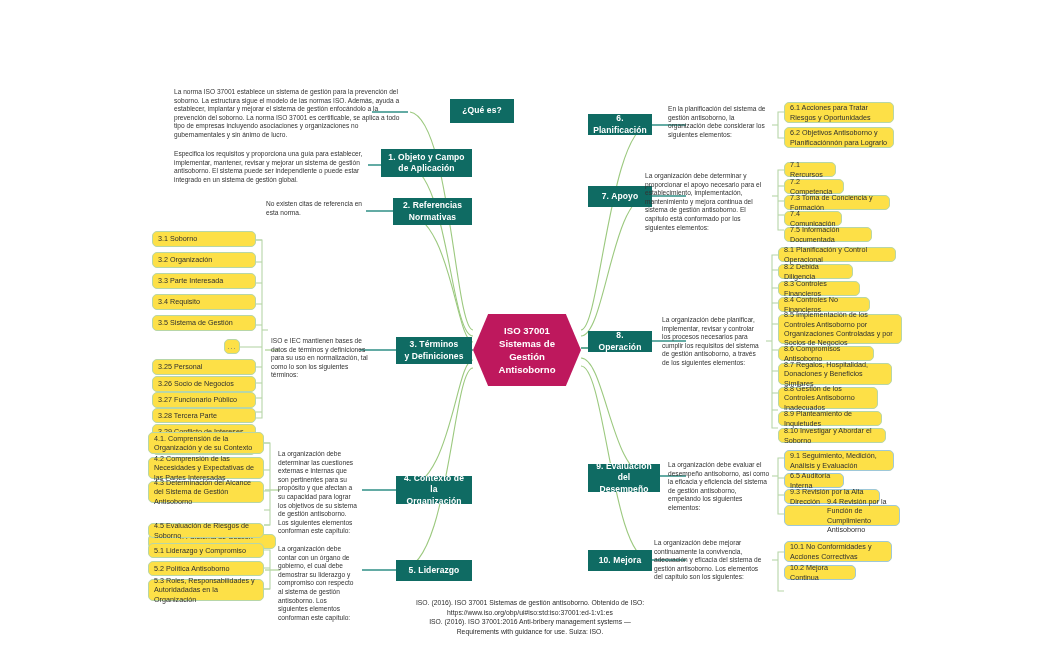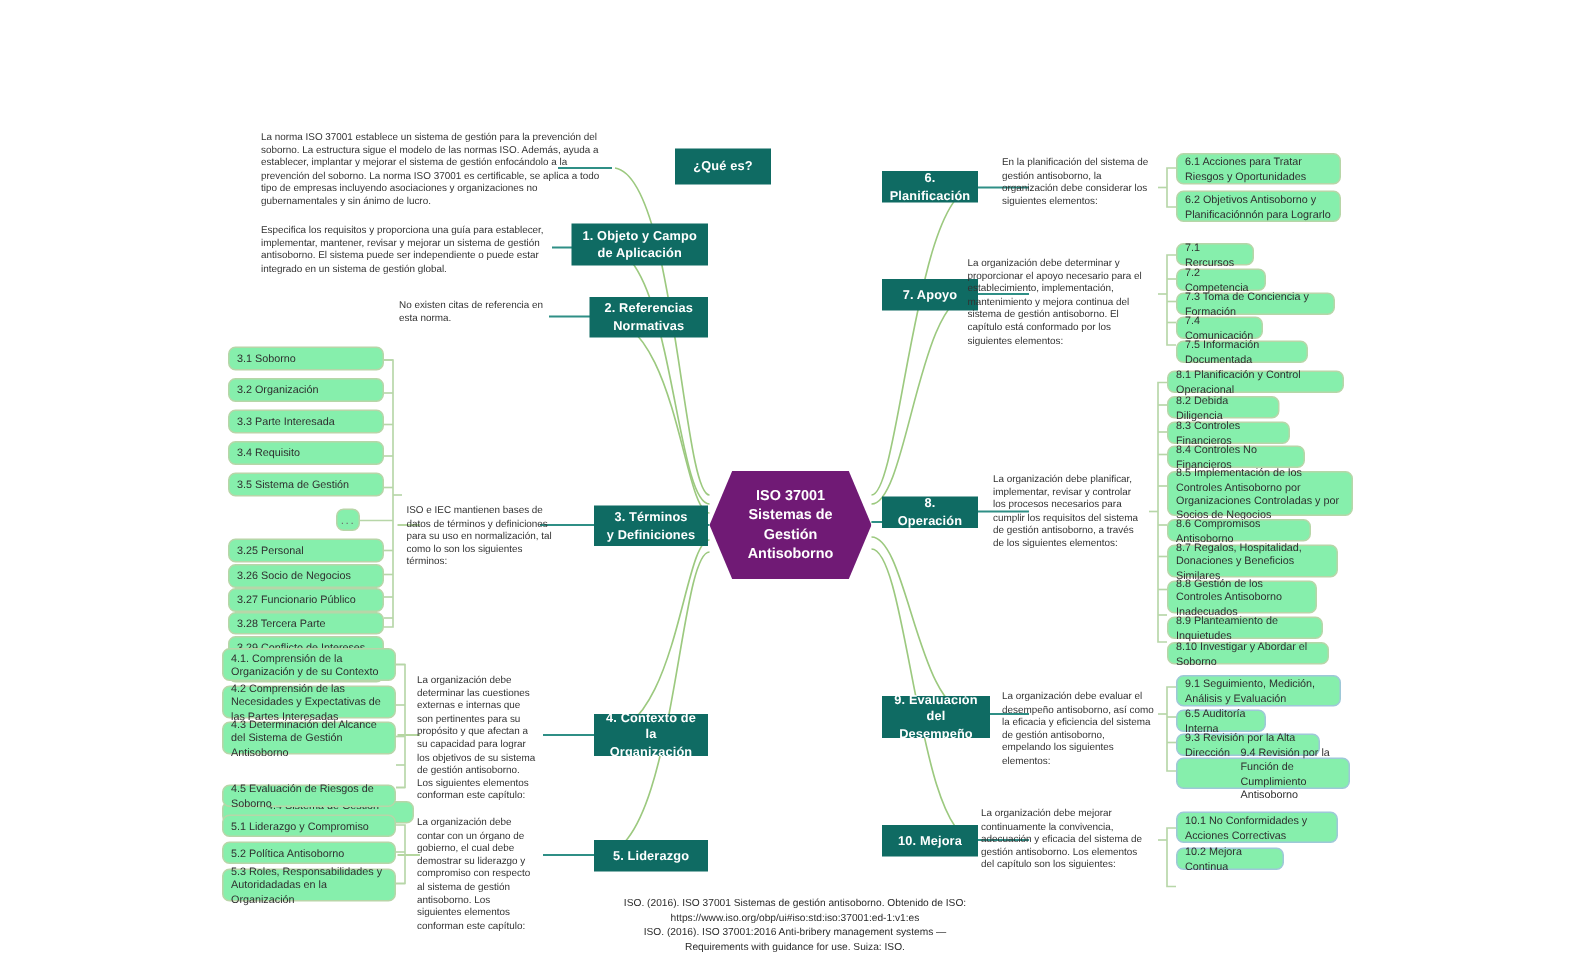--- a/index.html
+++ b/index.html
@@ -45,21 +45,21 @@
     text-align: center;
     display: flex;
     align-items: center;
     justify-content: center;
     padding: 3px 6px;
     letter-spacing: .1px;
   }
 
   
   .leaf {
-    background: #86efac;
+    background: #fde047;
     border: 1px solid #b7d6a8;
     border-radius: 5px;
     font-size: 7.2px;
     line-height: 9.4px;
     color: #2f2f2f;
     padding: 3px 5px;
     display: flex;
     align-items: center;
   }
   .leaf.teal {
@@ -95,21 +95,21 @@
   }
   .fl { display: block; }
 
   
   #center {
     position: absolute;
     left: 473px;
     top: 314px;
     width: 108px;
     height: 72px;
-    background: #701a75;
+    background: #be185d;
     color: #ffffff;
     font-weight: bold;
     font-size: 9.6px;
     line-height: 13px;
     text-align: center;
     display: flex;
     align-items: center;
     justify-content: center;
     clip-path: polygon(14% 0%, 86% 0%, 100% 50%, 86% 100%, 14% 100%, 0% 50%);
   }

